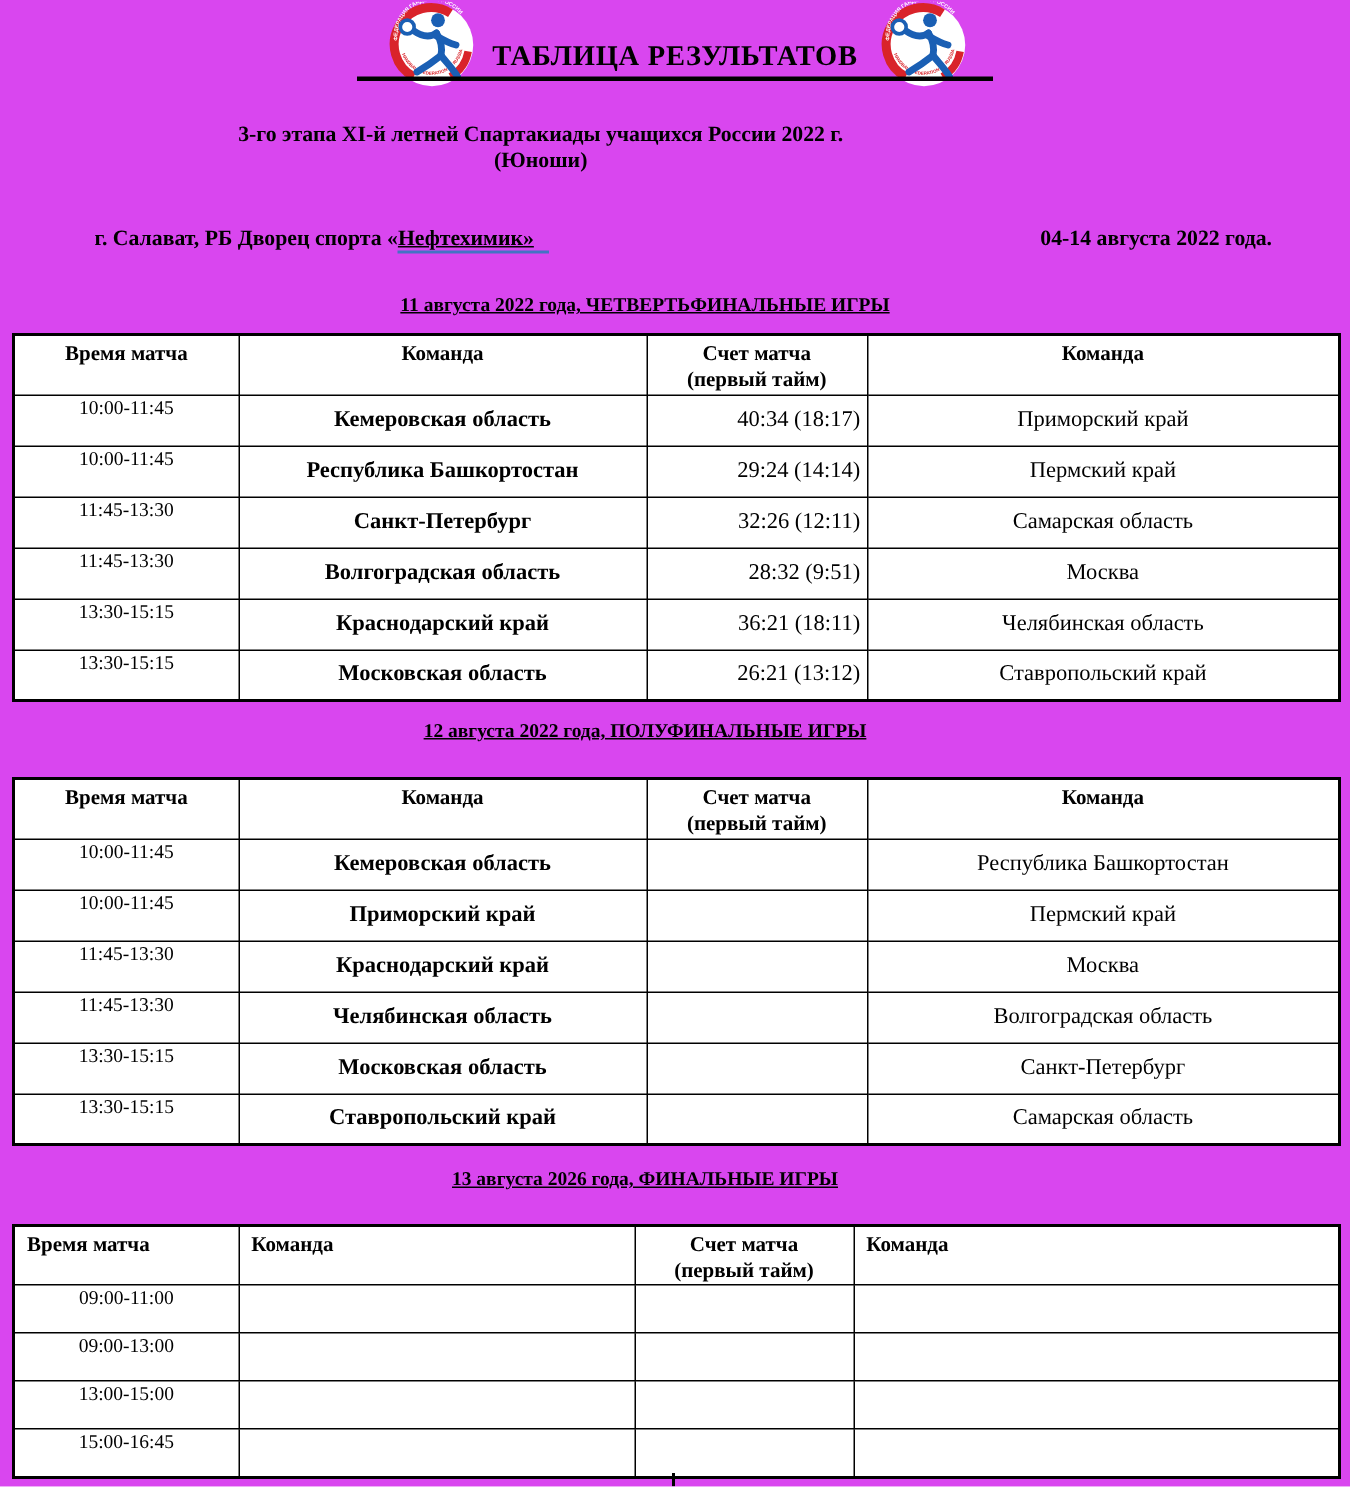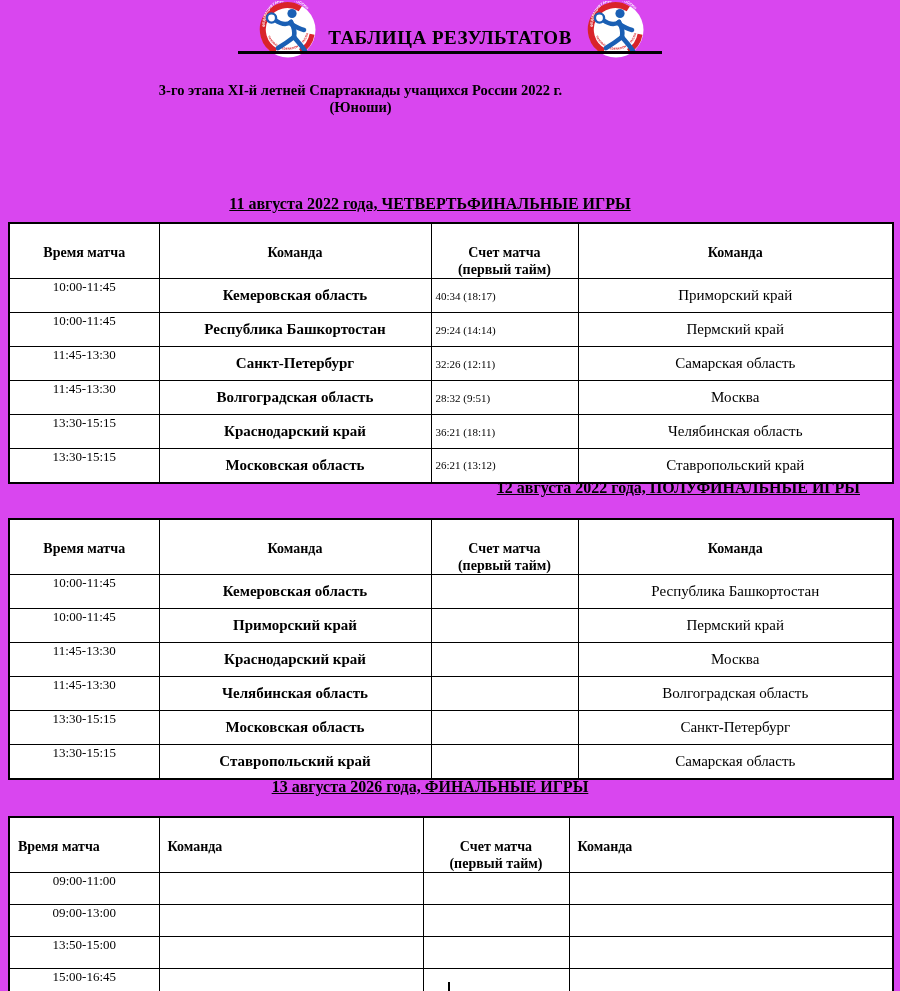--- a/index.html
+++ b/index.html
@@ -33,45 +33,45 @@
   .venue { position: absolute; left: 63px; top: 0; }
   .venue-link {
     color: #000; text-decoration: underline;
     border-bottom: 2px solid #4472c4; padding-right: 10px; cursor: pointer;
   }
   .dates { position: absolute; right: 52px; top: 0; }
 
   
   .section-title {
     position: absolute; left: 0; width: 860px; text-align: center;
-    font-weight: bold; font-size: 16px; text-decoration: underline;
+    font-weight: bold; font-size: 13px; text-decoration: underline;
   }
   #sec1 { top: 195px; }
-  #sec2 { top: 479px; text-align: right; }
+  #sec2 { top: 479px; }
   #sec3 { top: 778px; }
 
   
   table.match-table {
     position: absolute; left: 8px; width: 884px;
     border-collapse: collapse; table-layout: fixed; background: #fff;
     border: 2px solid #000;
   }
   #table1 { top: 222px; }
   #table2 { top: 518px; }
   #table3 { top: 816px; }
   .match-table th, .match-table td { border: 1px solid #000; padding: 0 4px; overflow: hidden; }
   .match-table th {
-    font-weight: bold; font-size: 14px; vertical-align: top; padding-top: 20px;
+    font-weight: bold; font-size: 14px; vertical-align: top; padding-top: 4px;
     text-align: center; line-height: 17px;
   }
   .match-table thead tr { height: 40px; }
   .match-table tbody tr { height: 34px; }
   .col-time  { text-align: center; vertical-align: top; padding-top: 2px; font-size: 13px; }
   .col-team1 { text-align: center; vertical-align: middle; font-weight: bold; font-size: 15px; }
-  .col-score { text-align: left; vertical-align: middle; font-size: 11px; }
+  .col-score { text-align: right; vertical-align: middle; font-size: 15px; }
   .col-team2 { text-align: center; vertical-align: middle; font-size: 15px; }
 
   
   .finals thead tr { height: 38px; }
   .finals tbody tr { height: 32px; }
   .finals th { text-align: left; padding-left: 8px; }
   .finals th.th-score { text-align: center; padding-left: 4px; }
 
   
   .cutoff-tick { position: absolute; left: 448px; top: 982px; width: 2px; height: 9px; background: #000; }
@@ -116,20 +116,24 @@
     </svg>
 
   <div class="doc-title">ТАБЛИЦА РЕЗУЛЬТАТОВ</div>
   <div class="title-underline"></div>
 
   <div class="subtitle">
     <div>3-го этапа XI-й летней Спартакиады учащихся России 2022 г.</div>
     <div>(Юноши)</div>
   </div>
 
+  <div class="venue-row">
+    <div class="venue"><span>г. Салават, РБ Дворец спорта «</span><a class="venue-link">Нефтехимик»</a></div>
+    <div class="dates">04-14 августа  2022 года.</div>
+  </div>
 
   <div class="section-title" id="sec1">11 августа 2022 года, ЧЕТВЕРТЬФИНАЛЬНЫЕ ИГРЫ</div>
   <table class="match-table" id="table1">
     <colgroup>
         <col style="width:150px">
         <col style="width:272px">
         <col style="width:147px">
         <col style="width:315px">
       </colgroup>
     <thead>
@@ -268,21 +272,21 @@
           <td class="col-score"></td>
           <td class="col-team2"></td>
         </tr>
         <tr>
           <td class="col-time">09:00-13:00</td>
           <td class="col-team1"></td>
           <td class="col-score"></td>
           <td class="col-team2"></td>
         </tr>
         <tr>
-          <td class="col-time">13:50-15:00</td>
+          <td class="col-time">13:00-15:00</td>
           <td class="col-team1"></td>
           <td class="col-score"></td>
           <td class="col-team2"></td>
         </tr>
         <tr>
           <td class="col-time">15:00-16:45</td>
           <td class="col-team1"></td>
           <td class="col-score"></td>
           <td class="col-team2"></td>
         </tr>

